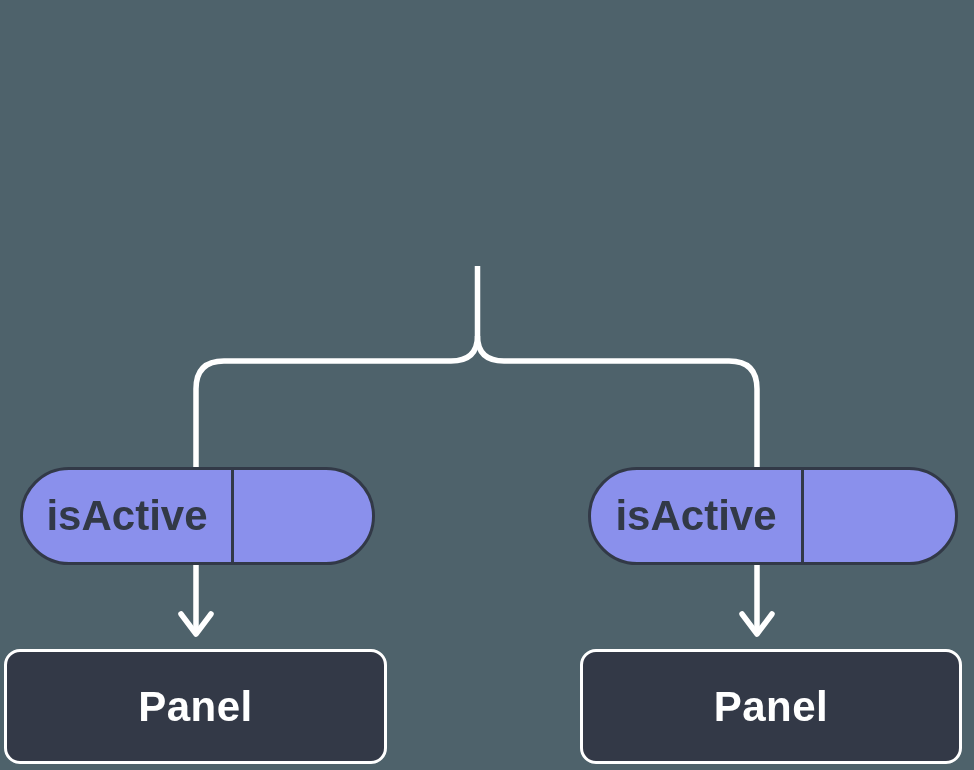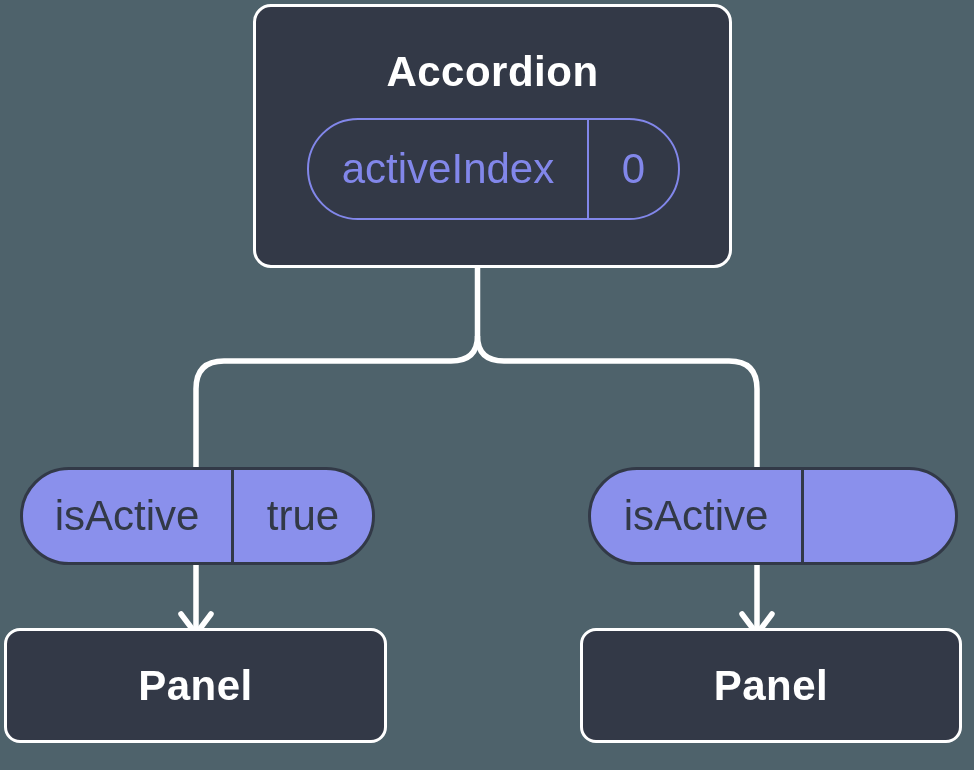--- a/index.html
+++ b/index.html
@@ -65,35 +65,35 @@
   .state-pill .value-cell { flex: 1; }
   .state-pill .divider { width: 2px; background: var(--purple_stroke); }
   .prop-pill {
     position: absolute;
     top: 467px; height: 98px;
     background: var(--purple_fill);
     border: 3px solid var(--dark_text);
     border-radius: 49px;
     display: flex; align-items: stretch;
     color: var(--dark_text);
-    font-size: 42px; font-weight: 400;
+    font-size: 42px; font-weight: 700;
     z-index: 1;
   }
   .prop-pill .cell {
     display: flex; align-items: center; justify-content: center;
   }
   .prop-pill .divider { width: 3px; background: var(--dark_text); }
   .pill-left { left: 20px; width: 355px; }
   .pill-left .label-cell { width: 208px; }
   .pill-left .value-cell { flex: 1; }
   .pill-right { left: 588px; width: 370px; }
   .pill-right .label-cell { width: 210px; }
   .pill-right .value-cell { flex: 1; }
   .panel-node {
-    top: 628px; height: 115px;
+    top: 649px; height: 115px;
     border-radius: 16px;
     display: flex; align-items: center; justify-content: center;
     color: var(--light_text);
     font-size: 42px; font-weight: 600;
     letter-spacing: 0.5px;
   }
   .panel-left { left: 4px; width: 383px; }
   .panel-right { left: 580px; width: 382px; }
 </style>
 </head>
@@ -101,33 +101,24 @@
 
 <div class="canvas">
 
   <svg class="connectors" width="974" height="770" viewBox="0 0 974 770" fill="none" xmlns="http://www.w3.org/2000/svg">
     <path d="M477.5 266 L477.5 336 Q477.5 361 451 361 L224 361 Q196 361 196 389 L196 630" stroke="#ffffff" stroke-width="5.5"></path>
     <path d="M477.5 336 Q477.5 361 504 361 L729 361 Q757 361 757 389 L757 630" stroke="#ffffff" stroke-width="5.5"></path>
     <path d="M181 614 L196 634 L211 614" stroke="#ffffff" stroke-width="5.5" stroke-linecap="round" stroke-linejoin="round"></path>
     <path d="M742 614 L757 634 L772 614" stroke="#ffffff" stroke-width="5.5" stroke-linecap="round" stroke-linejoin="round"></path>
   </svg>
 
-  <div class="node root-node">
-    <div class="root-title">Accordion</div>
-    <div class="state-pill">
-      <div class="cell label-cell">activeIndex</div>
-      <div class="divider"></div>
-      <div class="cell value-cell">0</div>
-    </div>
-  </div>
 
   <div class="prop-pill pill-left">
     <div class="cell label-cell">isActive</div>
     <div class="divider"></div>
-    <div class="cell value-cell">true</div>
   </div>
 
   <div class="prop-pill pill-right">
     <div class="cell label-cell">isActive</div>
     <div class="divider"></div>
   </div>
 
   <div class="node panel-node panel-left">
     <span>Panel</span>
   </div>

